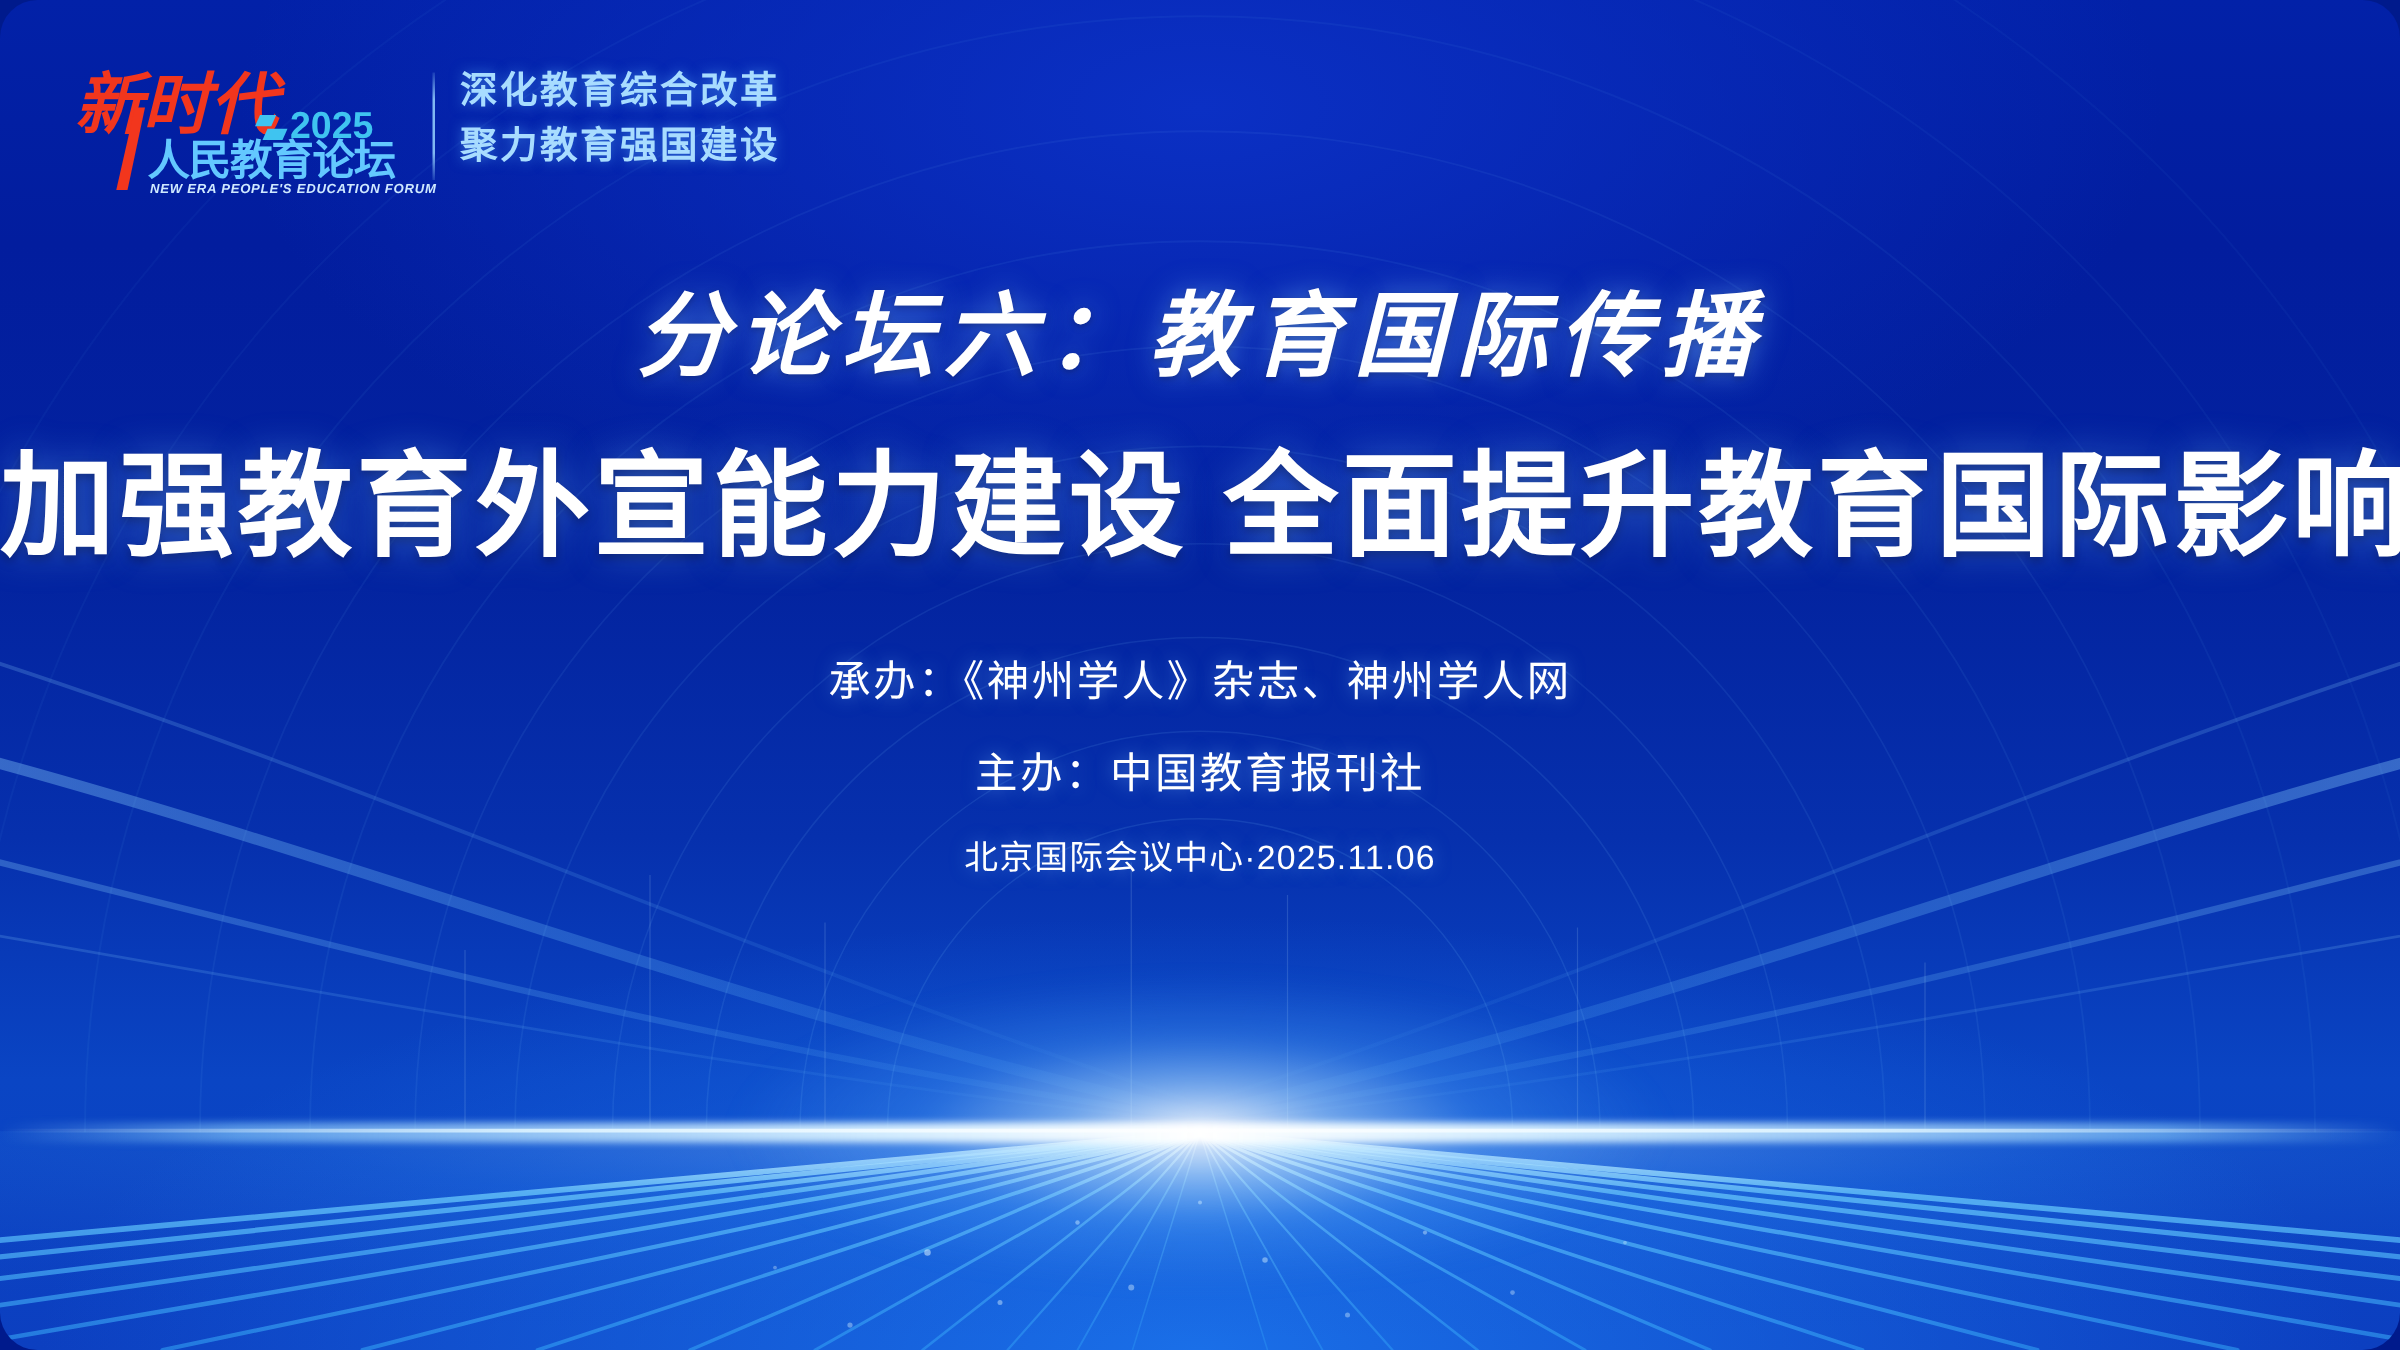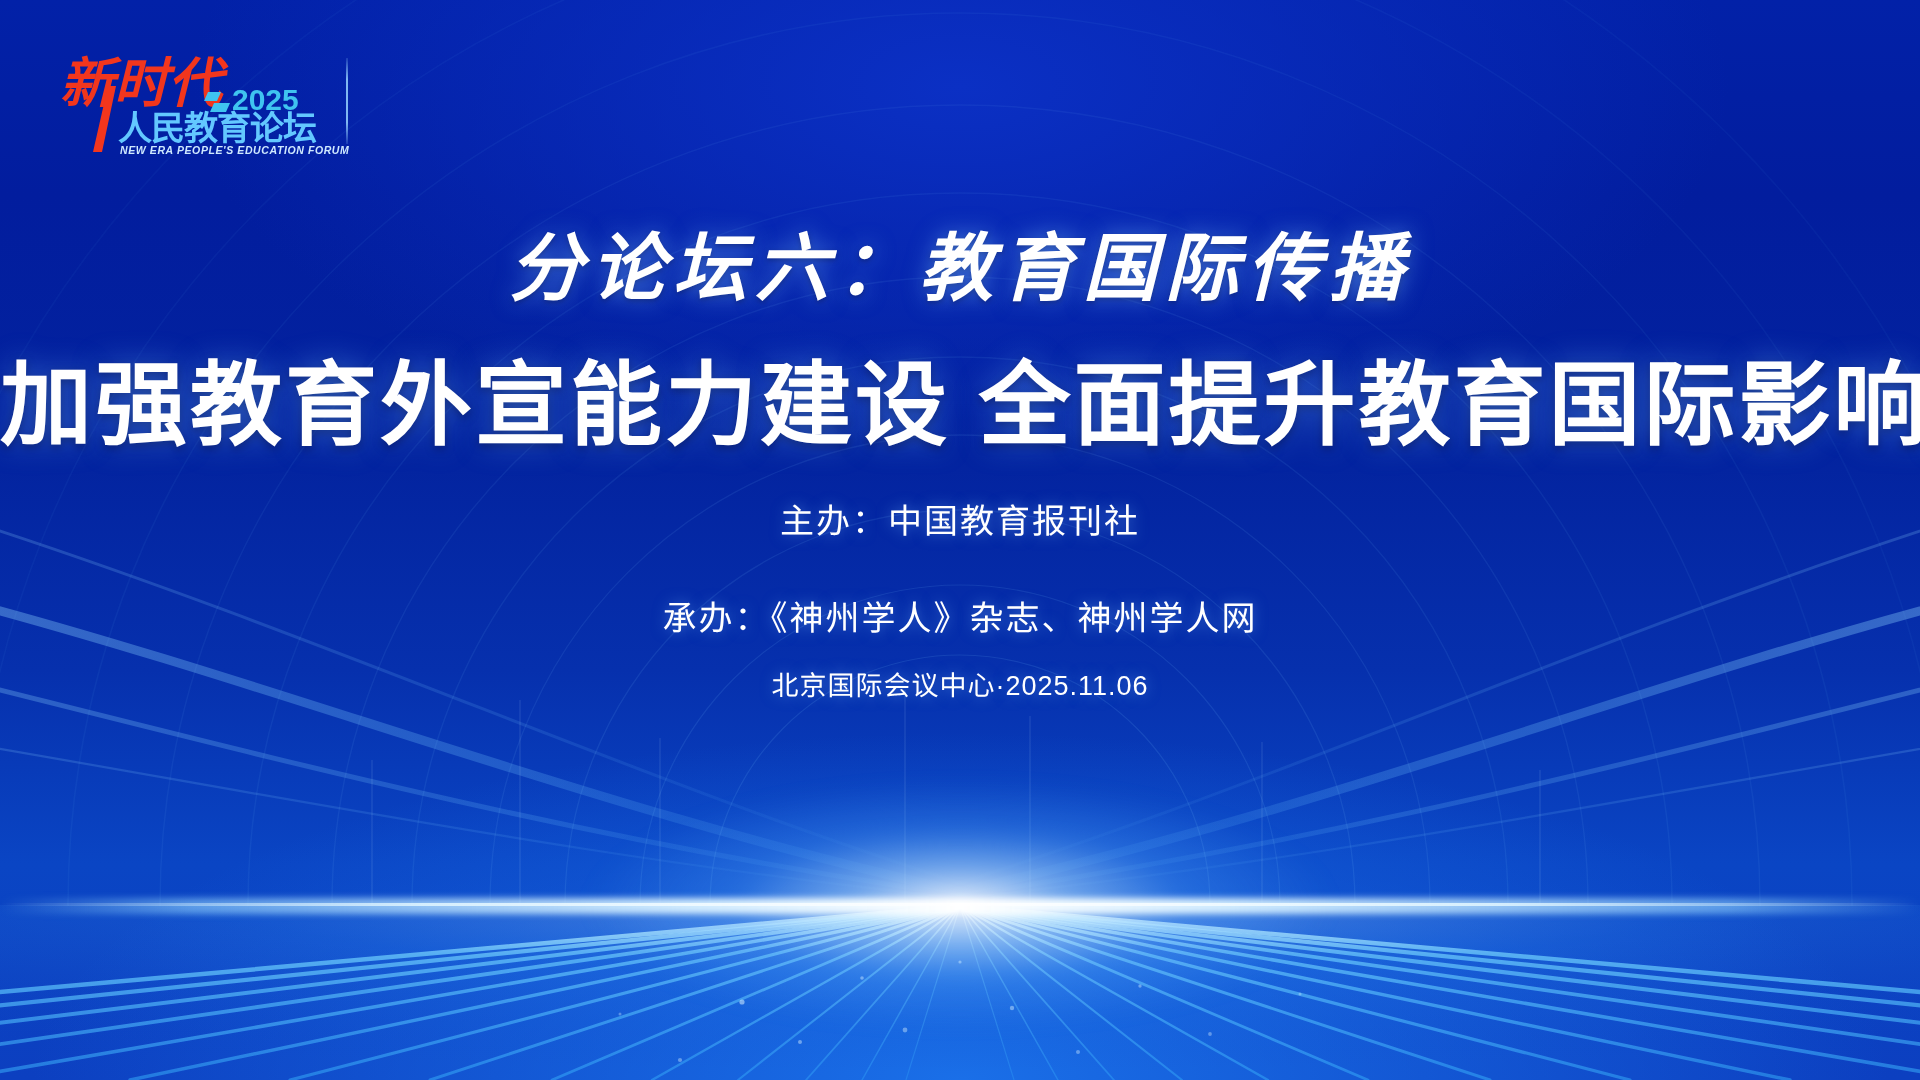--- a/index.html
+++ b/index.html
@@ -13,20 +13,21 @@
   }
 
   #stage {
     position:relative;
     width:1920px; height:1080px;
     overflow:hidden;
     background:
       radial-gradient(ellipse 1500px 560px at 50% 100%, #1a6fe8 0%, rgba(20,90,220,0) 62%),
       radial-gradient(ellipse 1100px 520px at 50% 8%, #0b30c4 0%, rgba(10,40,170,0) 70%),
       linear-gradient(180deg, #0221a8 0%, #021d9e 18%, #03239f 42%, #0630ad 62%, #0a45c4 80%, #0c3fc0 100%);
+    border-radius: 30px;
   }
 
   
   .bg { position:absolute; inset:0; pointer-events:none; }
   .bg svg { width:100%; height:100%; display:block; }
 
   
   #horizon-glow {
     position:absolute;
     left:0; right:0;
@@ -309,25 +310,29 @@
         <text class="logo-year" x="176" y="70" font-size="30">2025</text>
 
         <text class="logo-cn-blue" x="62" y="100" font-size="34" letter-spacing="-1">人民教育论坛</text>
 
         <text class="logo-en" x="64" y="114" font-size="10.5">NEW ERA PEOPLE'S EDUCATION FORUM</text>
       </svg>
     </div>
 
     <div id="logo-divider"></div>
 
+    <div id="logo-tagline">
+      <div class="tline">深化教育综合改革</div>
+      <div class="tline">聚力教育强国建设</div>
+    </div>
   </div>
 
   <div id="subforum-title">分论坛六：教育国际传播</div>
 
   <div id="headline">加强教育外宣能力建设 全面提升教育国际影响力</div>
 
   <div id="credits">
+    <div class="credit-line" id="credit-organizer">承办：《神州学人》杂志、神州学人网</div>
     <div class="credit-line" id="credit-host">主办：中国教育报刊社</div>
-    <div class="credit-line" id="credit-organizer">承办：《神州学人》杂志、神州学人网</div>
     <div class="credit-line" id="credit-venue">北京国际会议中心·2025.11.06</div>
   </div>
 
 </div>
 
 </body></html>

